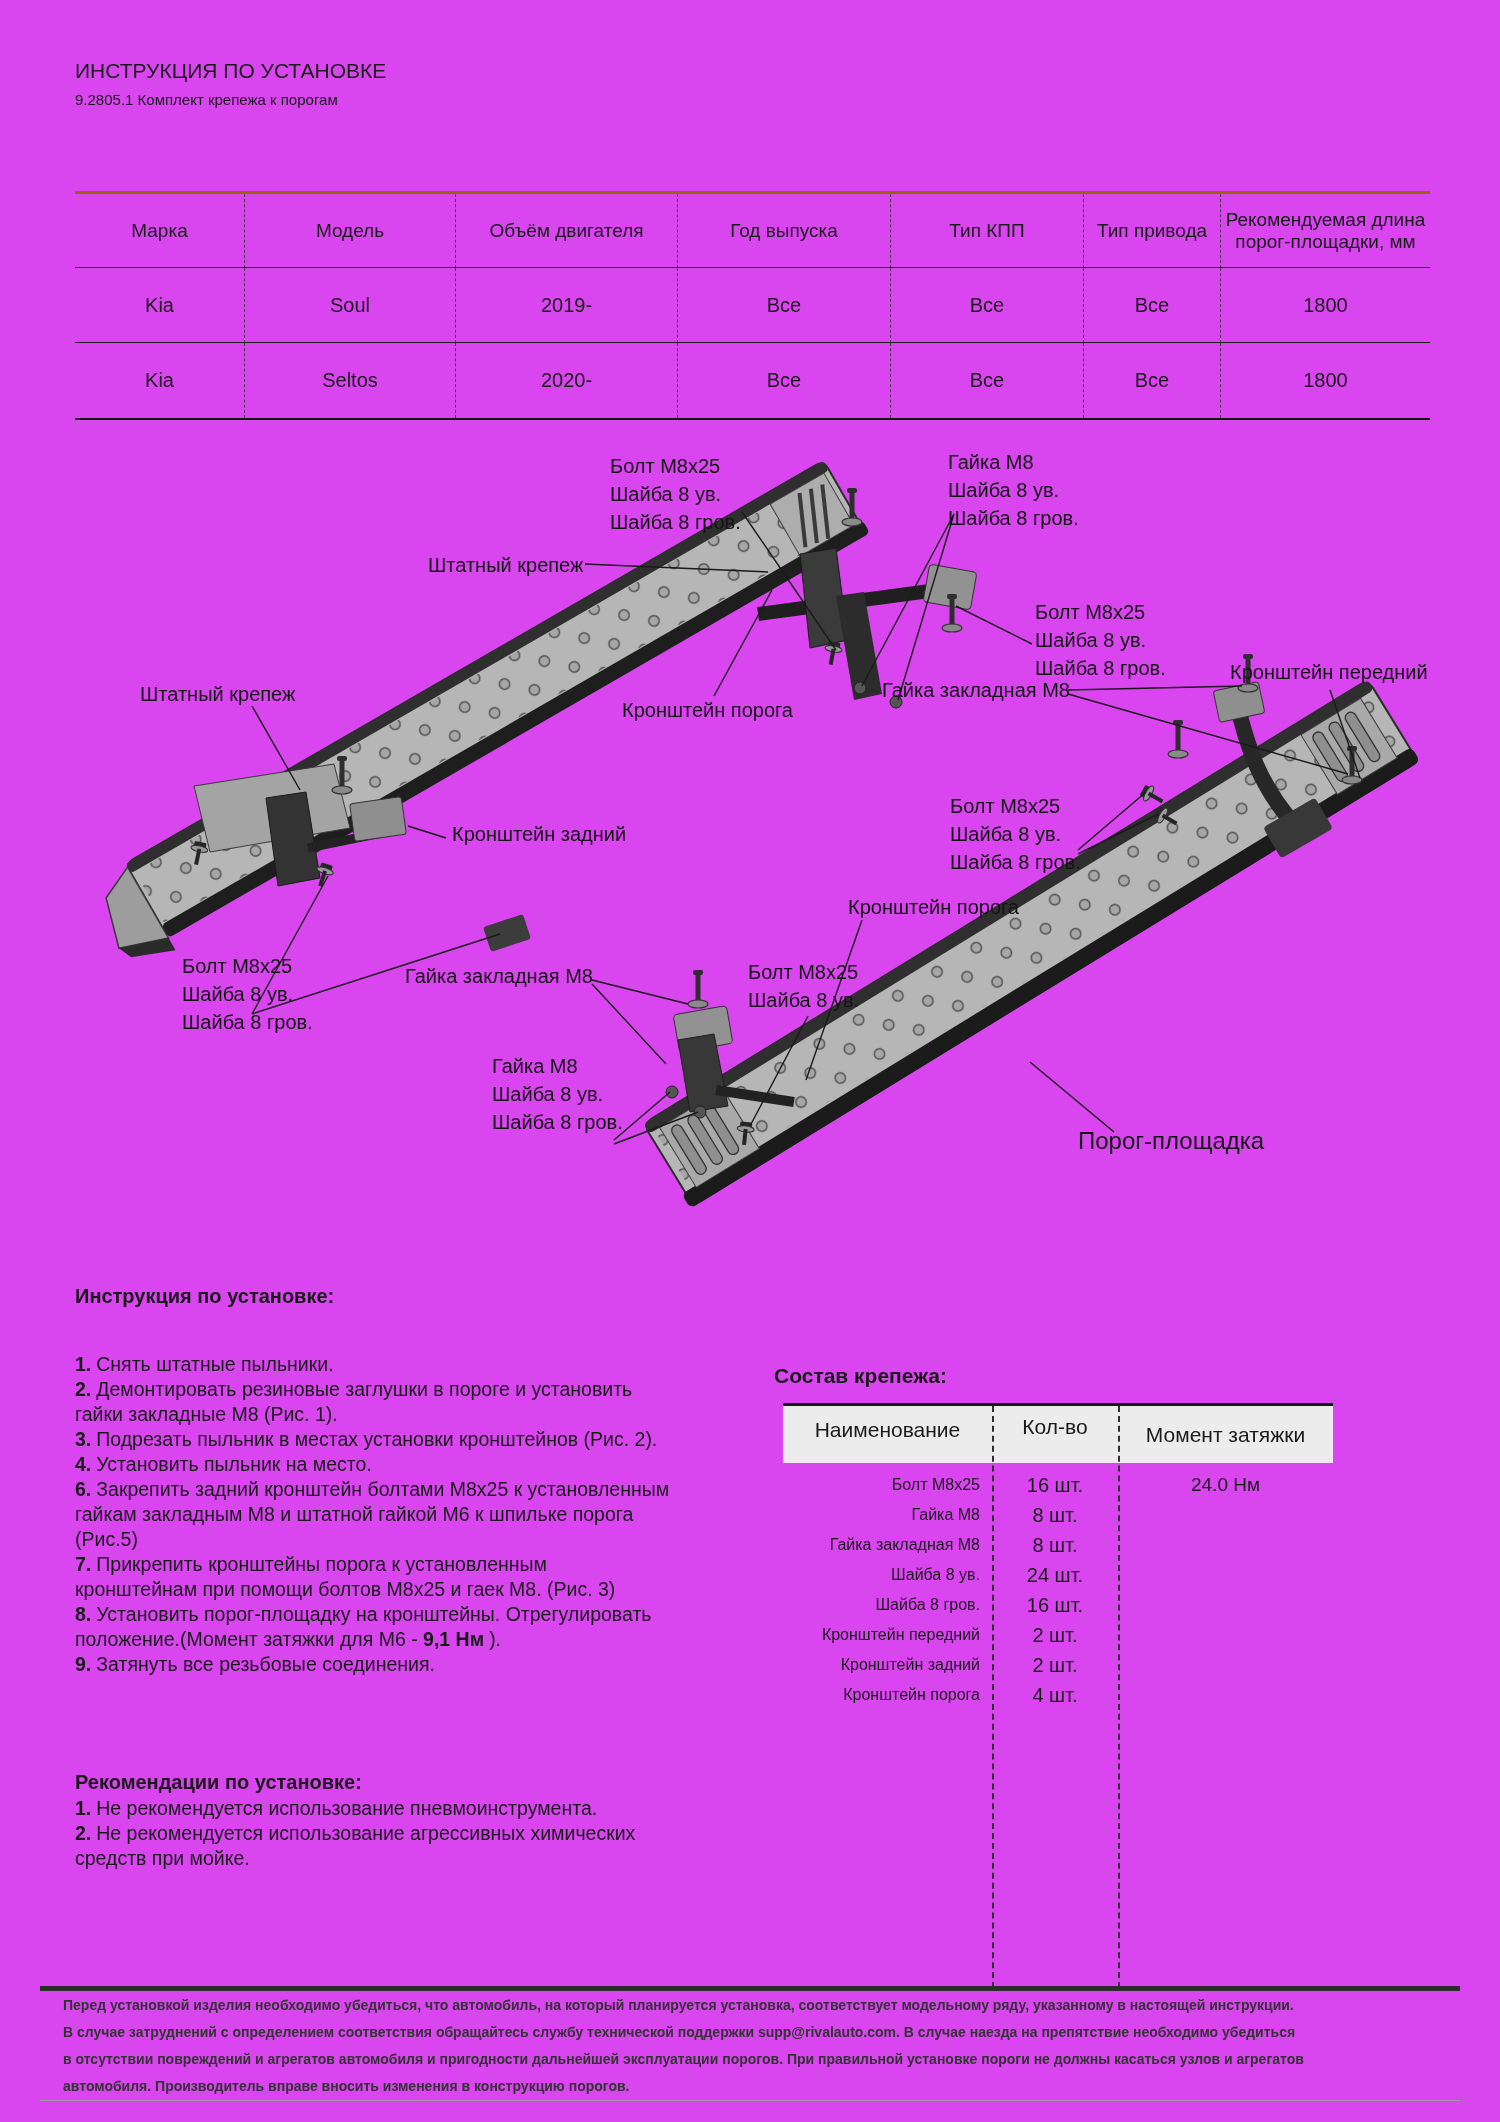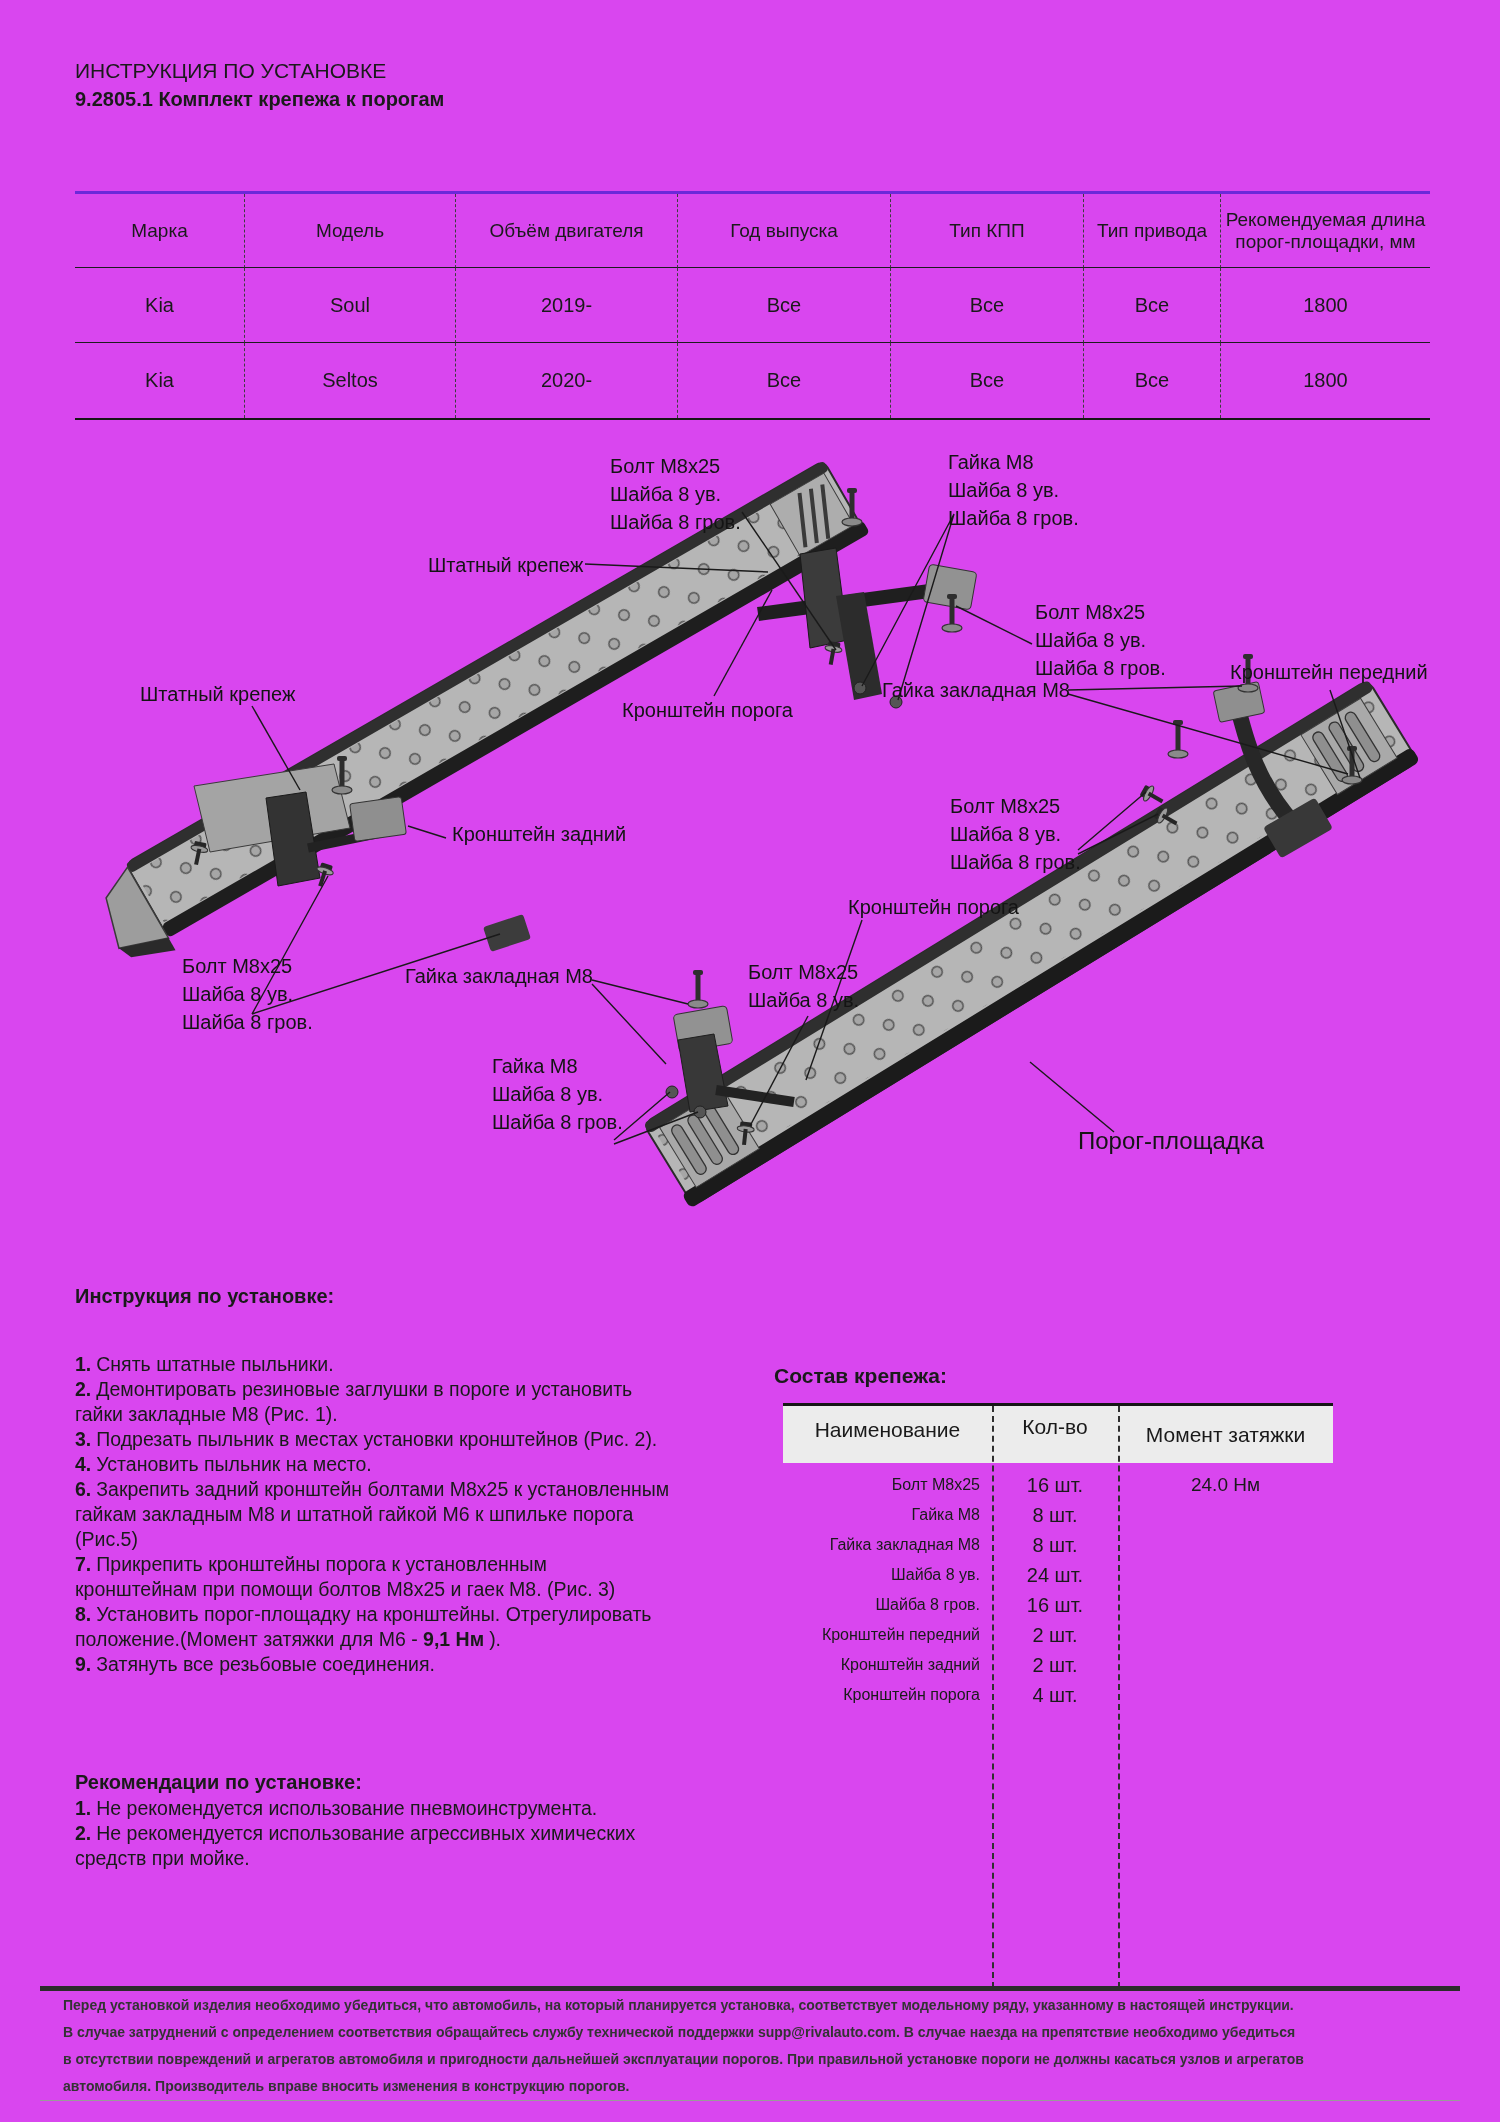--- a/index.html
+++ b/index.html
@@ -2,26 +2,26 @@
 <html><head>
 <meta charset="utf-8">
 <style>
   html,body{margin:0;padding:0;background:#fff;}
   #page{position:relative;width:1500px;height:2122px;background:#d946ef;
         font-family:"Liberation Sans",sans-serif;color:#1a1a1a;overflow:hidden;}
   .abs{position:absolute;}
   
   .doc-header{position:absolute;left:75px;top:56px;line-height:29px;}
   .title1{font-size:21px;font-weight:400;}
-  .title2{font-size:20px;font-weight:bold;}
+  .title2{font-size:15px;font-weight:normal;}
   
   .mtable{position:absolute;left:75px;top:191px;display:grid;
           grid-template-columns:169px 211px 222px 213px 193px 137px 210px;
           grid-template-rows:74px 75px 75px;
-          border-top:3px solid #6d28d9;border-bottom:2.5px solid #161616;}
+          border-top:3px solid #a16207;border-bottom:2.5px solid #161616;}
   .mtable .c{display:flex;align-items:center;justify-content:center;
              text-align:center;font-size:20px;white-space:pre-line;padding:0 2px;box-sizing:border-box;}
   .mtable .h{font-size:19px;}
   .bl{border-left:1.8px dashed #3d3d3d;}
   .hb{border-bottom:1.8px solid #1d1d1d;}
   .rb{border-bottom:1.4px solid #1d1d1d;}
   
   .dlabel{position:absolute;font-size:20px;line-height:28px;white-space:pre;color:#141414;}
   .dlabel.big{font-size:24px;line-height:30px;}
   

